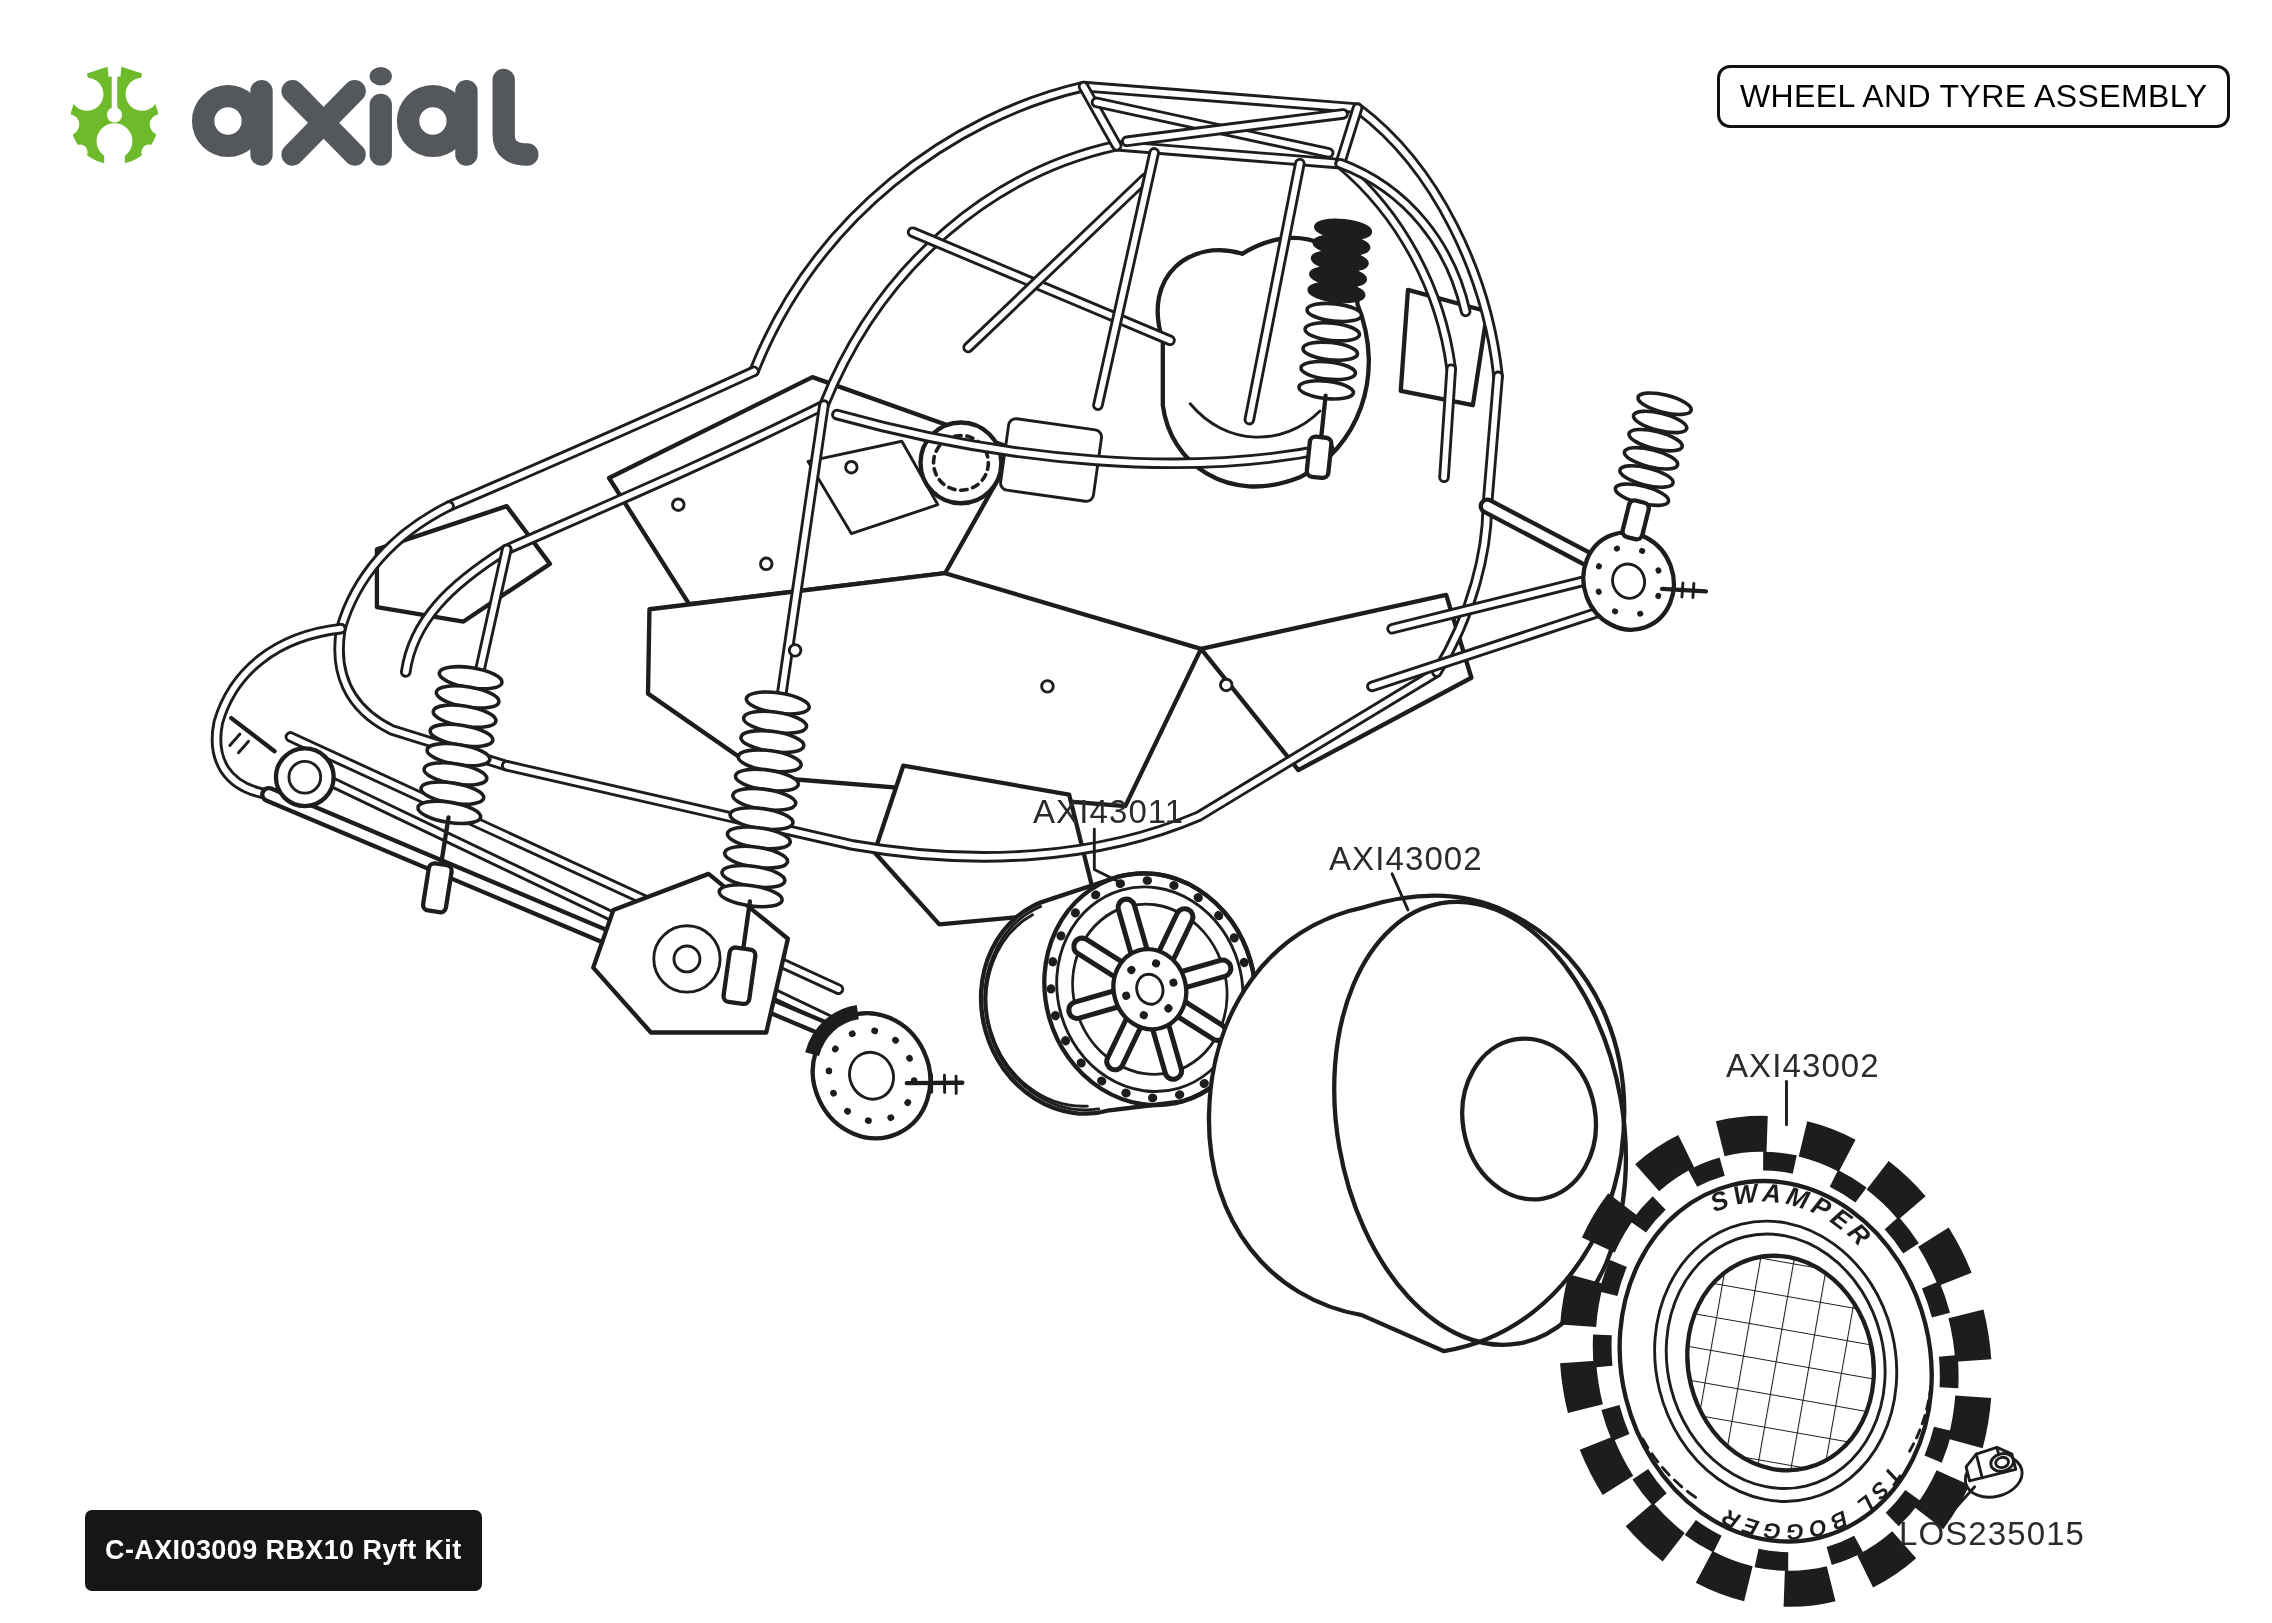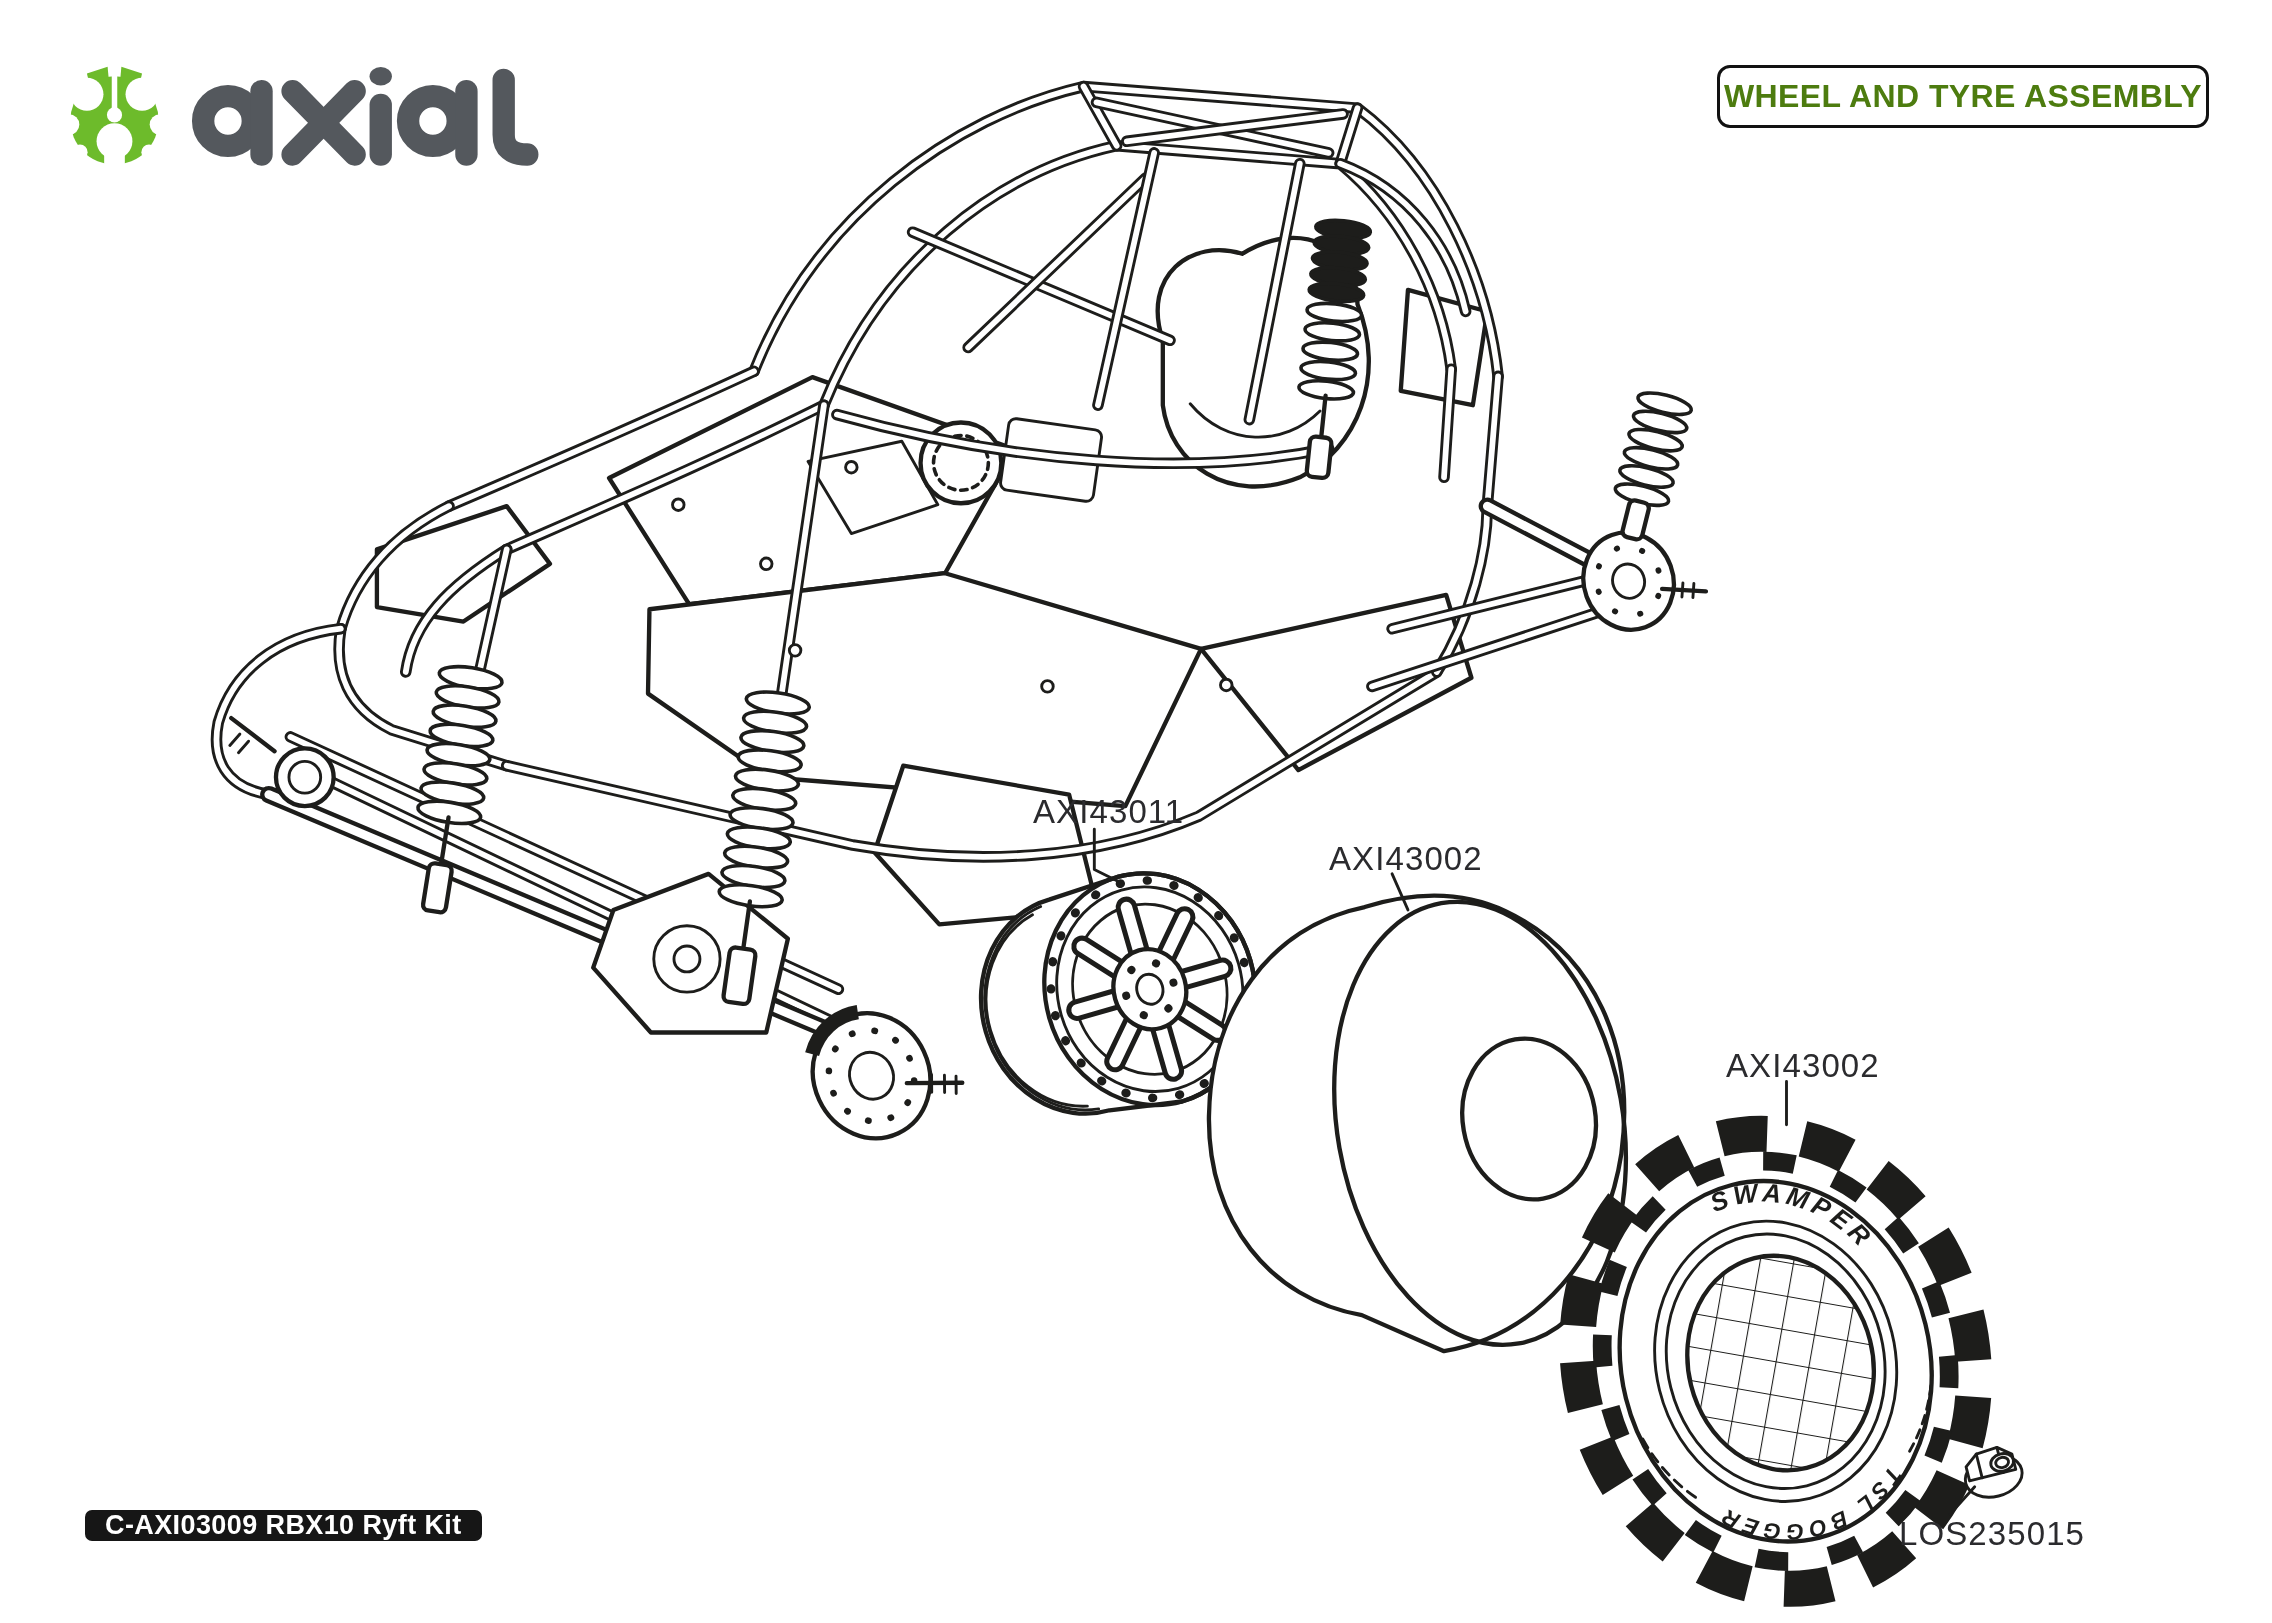--- a/index.html
+++ b/index.html
@@ -2,21 +2,21 @@
 <html style="font-size:11.5px"><head>
 <meta charset="utf-8">
 <style>
   :root{ --ink:#1d1d1b; }
   html,body{margin:0;padding:0;background:#fff;}
   .page{position:relative;width:2273px;height:1623px;background:#fff;overflow:hidden;
         font-family:"Liberation Sans",sans-serif;color:var(--ink);}
   
   .brand{position:absolute;left:69px;top:66px;display:flex;align-items:flex-start;gap:27px;}
   .title-box{position:absolute;left:1717px;top:65px;border:3.6px solid #111;border-radius:13px;
-             padding:10px 4px;font-size:32px;font-weight:700;letter-spacing:0.4px;color:#4d7c0f;
+             padding:10px 20px;font-size:32px;font-weight:400;letter-spacing:0.4px;color:#000000;
              white-space:nowrap;background:#fff;}
   
   .diagram-svg{position:absolute;left:0;top:0;}
   .ln{fill:none;stroke:var(--ink);stroke-width:6;stroke-linecap:round;stroke-linejoin:round;}
   .ln4{fill:none;stroke:var(--ink);stroke-width:4;stroke-linecap:round;stroke-linejoin:round;}
   .fillw{fill:#fff;stroke:var(--ink);stroke-width:6;stroke-linejoin:round;}
   .fillw4{fill:#fff;stroke:var(--ink);stroke-width:4;stroke-linejoin:round;}
   .tube-o{fill:none;stroke:var(--ink);stroke-width:16;stroke-linecap:round;stroke-linejoin:round;}
   .tube-i{fill:none;stroke:#fff;stroke-width:8;stroke-linecap:round;stroke-linejoin:round;}
   .axle-o{fill:none;stroke:var(--ink);stroke-width:24;stroke-linecap:round;}
@@ -28,21 +28,21 @@
   .spoke-i{stroke:#fff;stroke-width:16;stroke-linecap:round;fill:none;}
   .screw{fill:#fff;stroke:var(--ink);stroke-width:4;}
   .knob{fill:none;stroke:var(--ink);}
   .leader{fill:none;stroke:var(--ink);stroke-width:4;stroke-linecap:round;stroke-linejoin:round;}
   .tire-text{font-family:"Liberation Sans",sans-serif;font-weight:700;font-style:italic;
              fill:var(--ink);letter-spacing:6px;}
   
   .part-label{position:absolute;font-size:33px;font-weight:400;letter-spacing:1.1px;
               color:#2b2b2e;white-space:nowrap;}
   .kit-badge{position:absolute;left:85px;top:1510px;background:#161616;color:#fff;
-             border-radius:7px;padding:0 20px;font-size:27px;font-weight:700;
+             border-radius:7px;padding:25px 20px;font-size:27px;font-weight:700;
              letter-spacing:0.4px;white-space:nowrap;}
 </style>
 </head>
 <body>
 
 <div class="page">
 
   <div class="brand">
     <svg width="91" height="102" viewBox="0 0 132 146">
       <g fill="#6dbb2b">

